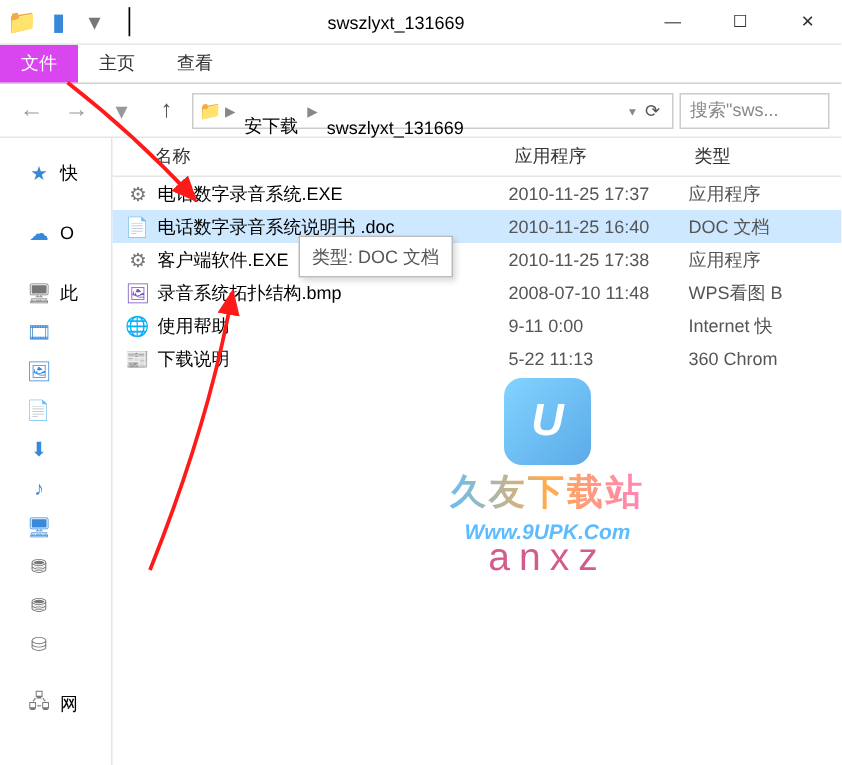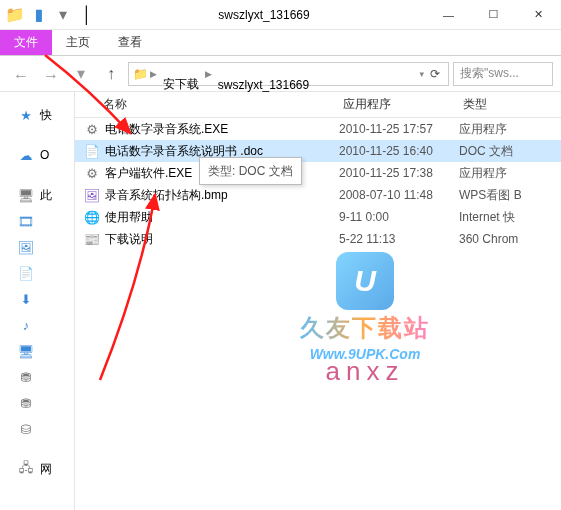--- a/index.html
+++ b/index.html
@@ -163,21 +163,21 @@
   <div class="main">
     <div class="cols">
       <div class="col c-name">名称</div>
       <div class="col c-date">应用程序</div>
       <div class="col c-type">类型</div>
     </div>
     <div class="files" id="file-list">
         <div class="row">
           <span class="fico i-grey">⚙</span>
           <span class="fname">电话数字录音系统.EXE</span>
-          <span class="fdate">2010-11-25 17:57</span>
+          <span class="fdate">2010-11-25 17:37</span>
           <span class="ftype">应用程序</span>
         </div>
         <div class="row sel">
           <span class="fico i-blue">📄</span>
           <span class="fname">电话数字录音系统说明书 .doc</span>
           <span class="fdate">2010-11-25 16:40</span>
           <span class="ftype">DOC 文档</span>
         </div>
         <div class="row">
           <span class="fico i-grey">⚙</span>

